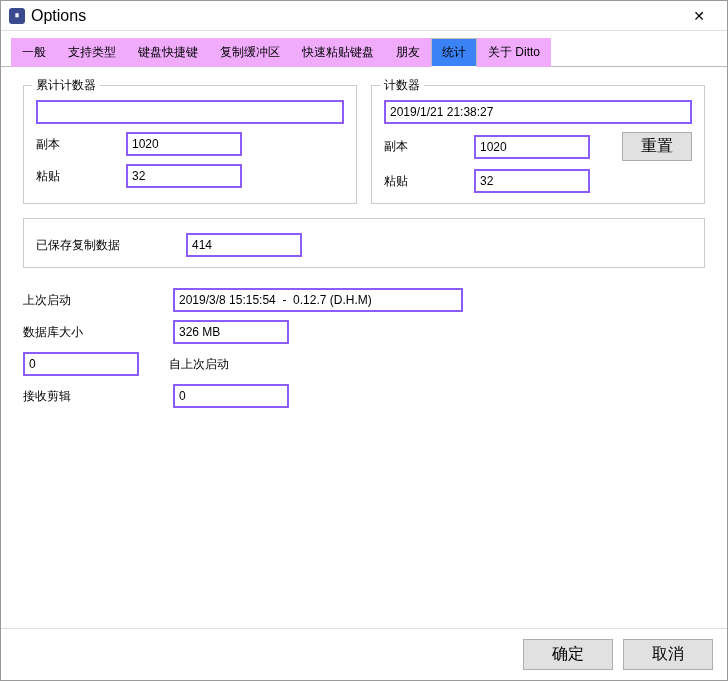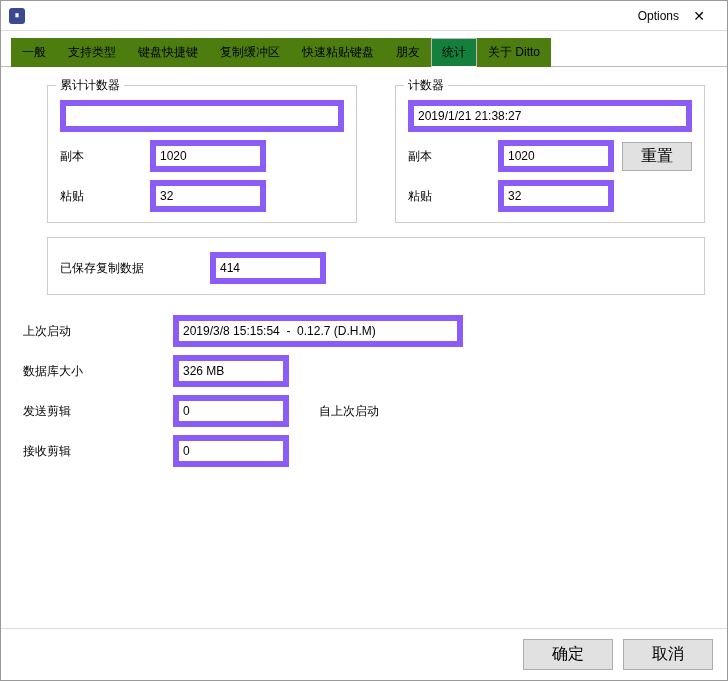--- a/index.html
+++ b/index.html
@@ -30,57 +30,56 @@
     background: #3b4a8f;
     border-radius: 3px;
     margin-right: 6px;
     display: inline-flex;
     align-items: center;
     justify-content: center;
     color: #fff;
     font-size: 9px;
     font-weight: bold;
   }
-  .titlebar-title { flex: 1; font-size: 12px; text-align: right; }
+  .titlebar-title { flex: 1; font-size: 16px; }
   .titlebar-close {
     width: 40px;
     text-align: center;
     font-size: 14px;
     cursor: pointer;
   }
   .tabs {
     display: flex;
     padding: 6px 10px 0 10px;
     border-bottom: 1px solid #bbb;
   }
   .tab {
     padding: 5px 10px;
     cursor: pointer;
     border: 1px solid transparent;
     border-bottom: none;
     position: relative;
     top: 1px;
-    background: #4d7c0f;
+    background: #f0abfc;
   }
   .tab.active {
     border-color: #bbb;
     border-bottom: 1px solid #fff;
-    background: #15803d;
+    background: #3b82f6;
   }
   .content {
     flex: 1;
     padding: 18px 22px;
     position: relative;
   }
   .group {
     border: 1px solid #ccc;
     padding: 14px 12px 10px 12px;
     margin-bottom: 14px;
     position: relative;
-    margin-left: 24px;
   }
   .group-title {
     position: absolute;
     top: -9px;
     left: 8px;
     background: #fff;
     padding: 0 4px;
     font-size: 12px;
   }
   .two-groups {
@@ -90,21 +89,21 @@
   .two-groups .group { flex: 1; }
   .row {
     display: flex;
     align-items: center;
     margin-bottom: 8px;
   }
   .row:last-child { margin-bottom: 0; align-items: center; }
   .row .label { width: 90px; }
   .row .label-wide { width: 150px; }
   input[type="text"] {
-    border: 6px solid #8b5cf6;
+    border: 2px solid #8b5cf6;
     padding: 3px 4px;
     font-family: inherit;
     font-size: 12px;
     background: #fff;
   }
   .wide-row-input {
     flex: 1;
   }
   .highlighted {
     background: #0078d7;
@@ -202,21 +201,20 @@
 
     <div class="row">
       <span class="label-wide">上次启动</span>
       <input type="text" class="val-input-lg" value="2019/3/8 15:15:54  -  0.12.7 (D.H.M)" style="">
     </div>
     <div class="row">
       <span class="label-wide">数据库大小</span>
       <input type="text" class="val-input" value="326 MB" style="">
     </div>
     <div class="row">
-      <span class="label-wide">发送剪辑</span>
       <input type="text" class="val-input" value="0" style="">
       <span style="width:30px"></span>
       <span>自上次启动</span>
     </div>
     <div class="row">
       <span class="label-wide">接收剪辑</span>
       <input type="text" class="val-input" value="0" style="">
     </div>
 
   </div>

